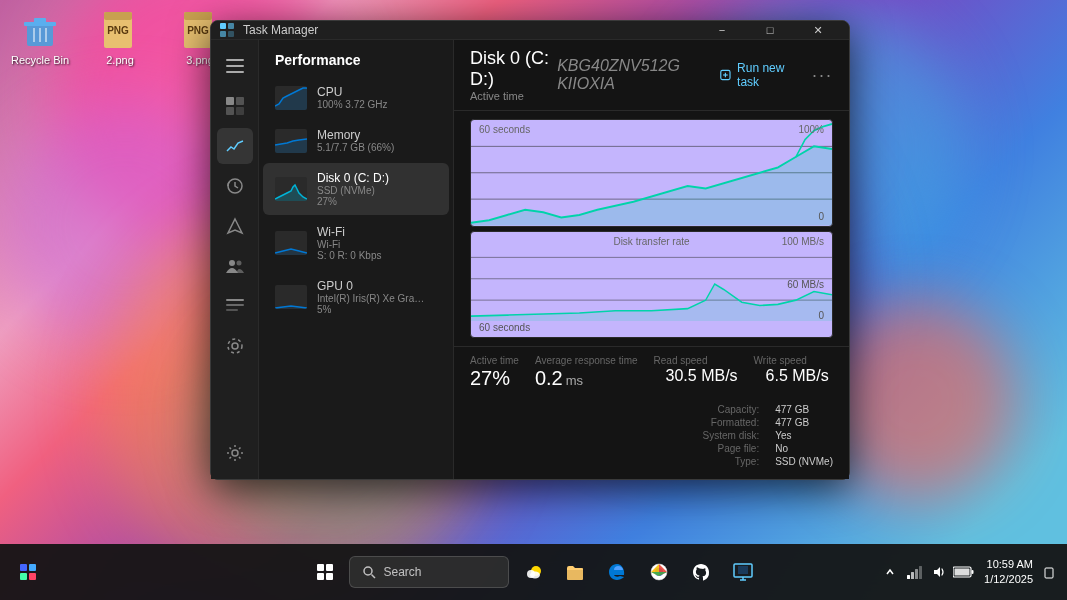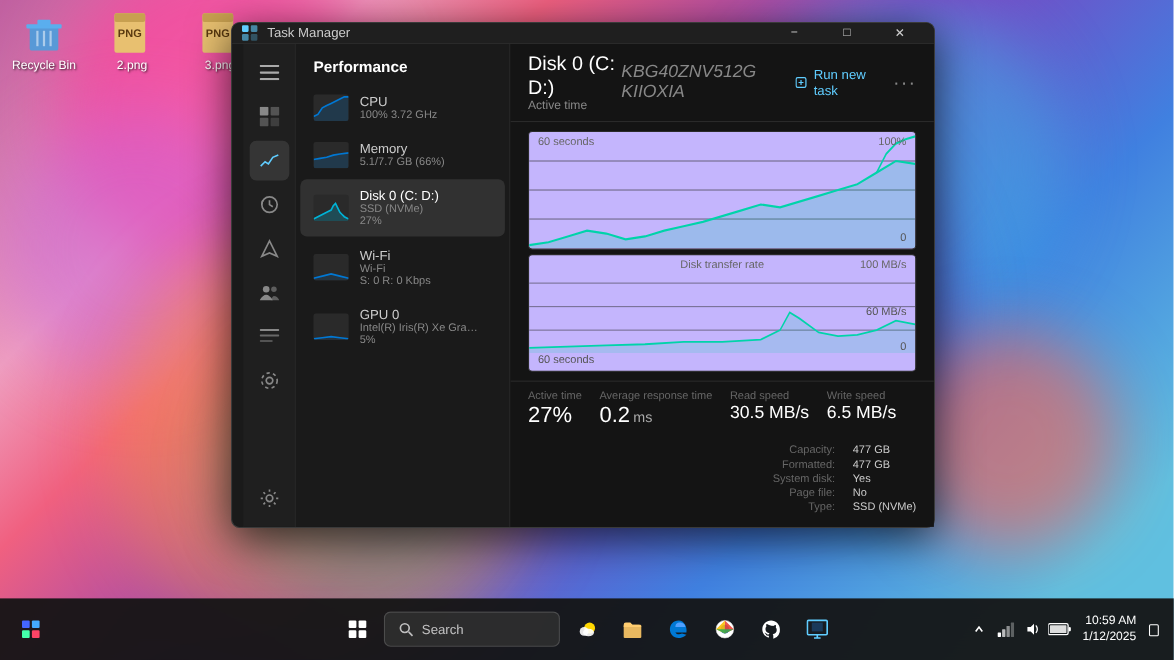--- a/index.html
+++ b/index.html
@@ -184,21 +184,20 @@
       font-size: 11px;
       cursor: pointer;
       border-radius: 0;
     }
 
     
     .window-body {
       display: flex;
       flex: 1;
       overflow: hidden;
-      padding-left: 10px;
     }
 
     
     .sidebar {
       width: 48px;
       background: #1f1f1f;
       display: flex;
       flex-direction: column;
       align-items: center;
       padding: 8px 0;
@@ -424,20 +423,21 @@
       font-size: 20px;
       font-weight: 300;
       color: white;
       line-height: 1;
     }
     .stat-value-small {
       font-size: 16px;
       font-weight: 300;
       color: white;
       line-height: 1;
+      margin-left: 12px;
     }
     .stat-unit {
       font-size: 13px;
       color: #aaa;
     }
     .stats-right {
       margin-left: auto;
       display: grid;
       grid-template-columns: 1fr 1fr;
       column-gap: 16px;

